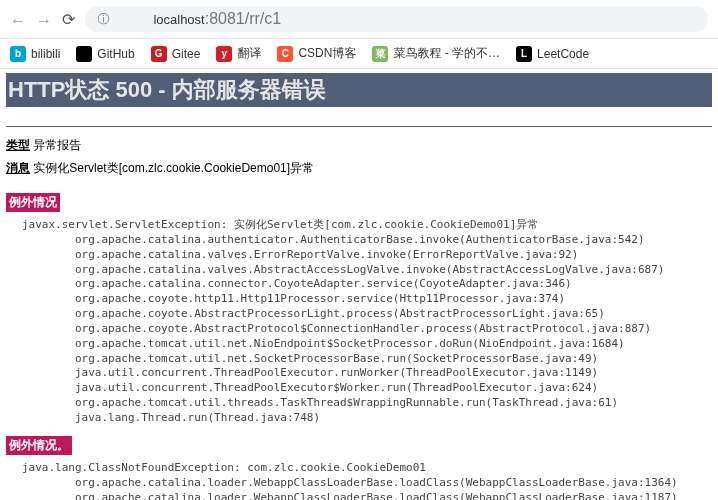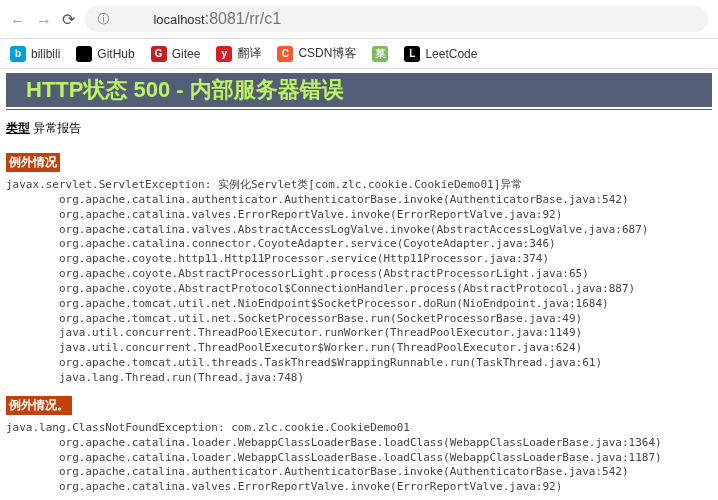--- a/index.html
+++ b/index.html
@@ -14,26 +14,26 @@
     .url-host { color: #333; font-size: 13px; margin-left: 36px; }
     .url-path { color: #777; font-size: 16px; }
     
     
     .bookmarks { display: flex; align-items: center; padding: 6px 10px; gap: 16px; border-bottom: 1px solid #e0e0e0; font-size: 12px; white-space: nowrap; overflow: hidden; }
     .bookmark { display: flex; align-items: center; gap: 5px; color: #333; cursor: pointer; }
     .bm-icon { display: inline-flex; align-items: center; justify-content: center; width: 16px; height: 16px; border-radius: 3px; font-size: 10px; font-weight: bold; color: #fff; }
     
     
     .page { padding: 4px 6px; font-family: Tahoma, Arial, sans-serif; }
-    h1 { font-family: Tahoma, Arial, sans-serif; color: #bef264; background: #525D76; font-size: 22px; padding: 2px 20px; margin-bottom: 2px; }
+    h1 { font-family: Tahoma, Arial, sans-serif; color: #e5e5e5; background: #525D76; font-size: 22px; padding: 2px 2px; margin-bottom: 19px; }
     .hr { height: 1px; background: #525D76; border: none; margin: 2px 0 10px 0; }
     .field { margin: 6px 0; font-size: 12px; }
     .field b { font-weight: bold; text-decoration: underline; }
-    .sect { color: #fff; background: #c2410c; font-weight: bold; font-size: 12px; padding: 1px 3px; display: inline-block; margin-top: 10px; margin-bottom: 6px; }
-    pre { font-family: Consolas, Monaco, monospace; font-size: 11px; color: #444; line-height: 1.35; white-space: pre; overflow: hidden; }
+    .sect { color: #fff; background: #be185d; font-weight: bold; font-size: 12px; padding: 1px 3px; display: inline-block; margin-top: 10px; margin-bottom: 6px; }
+    pre { font-family: Consolas, Monaco, monospace; font-size: 11px; color: #444; line-height: 1.35; white-space: pre; overflow: hidden; margin-left: 16px; }
   </style>
 </head>
 <body>
 
 <div class="browser-bar">
   <span class="nav-btn">←</span>
   <span class="nav-btn">→</span>
   <span class="nav-btn enabled">⟳</span>
   <div class="url-wrap">
     <span class="url-icon">ⓘ</span>
@@ -57,32 +57,34 @@
     <div class="bookmark">
       <span class="bm-icon" style="background: rgb(211, 32, 39);">у</span>
       <span>翻译</span>
     </div>
     <div class="bookmark">
       <span class="bm-icon" style="background: rgb(252, 85, 49);">C</span>
       <span>CSDN博客</span>
     </div>
     <div class="bookmark">
       <span class="bm-icon" style="background: rgb(123, 187, 94);">菜</span>
+      <span>菜鸟教程 - 学的不…</span>
     </div>
     <div class="bookmark">
       <span class="bm-icon" style="background: rgb(0, 0, 0);">L</span>
       <span>LeetCode</span>
     </div>
   </div>
 
 <div class="page">
   <h1>HTTP状态 500 - 内部服务器错误</h1>
   <div class="hr"></div>
 
   <div class="field"><b>类型</b> <span>异常报告</span></div>
+  <div class="field"><b>消息</b> <span>实例化Servlet类[com.zlc.cookie.CookieDemo01]异常</span></div>
 
   <div class="sect">例外情况</div>
   <pre id="ex-stack">javax.servlet.ServletException: 实例化Servlet类[com.zlc.cookie.CookieDemo01]异常
 	org.apache.catalina.authenticator.AuthenticatorBase.invoke(AuthenticatorBase.java:542)
 	org.apache.catalina.valves.ErrorReportValve.invoke(ErrorReportValve.java:92)
 	org.apache.catalina.valves.AbstractAccessLogValve.invoke(AbstractAccessLogValve.java:687)
 	org.apache.catalina.connector.CoyoteAdapter.service(CoyoteAdapter.java:346)
 	org.apache.coyote.http11.Http11Processor.service(Http11Processor.java:374)
 	org.apache.coyote.AbstractProcessorLight.process(AbstractProcessorLight.java:65)
 	org.apache.coyote.AbstractProtocol$ConnectionHandler.process(AbstractProtocol.java:887)

